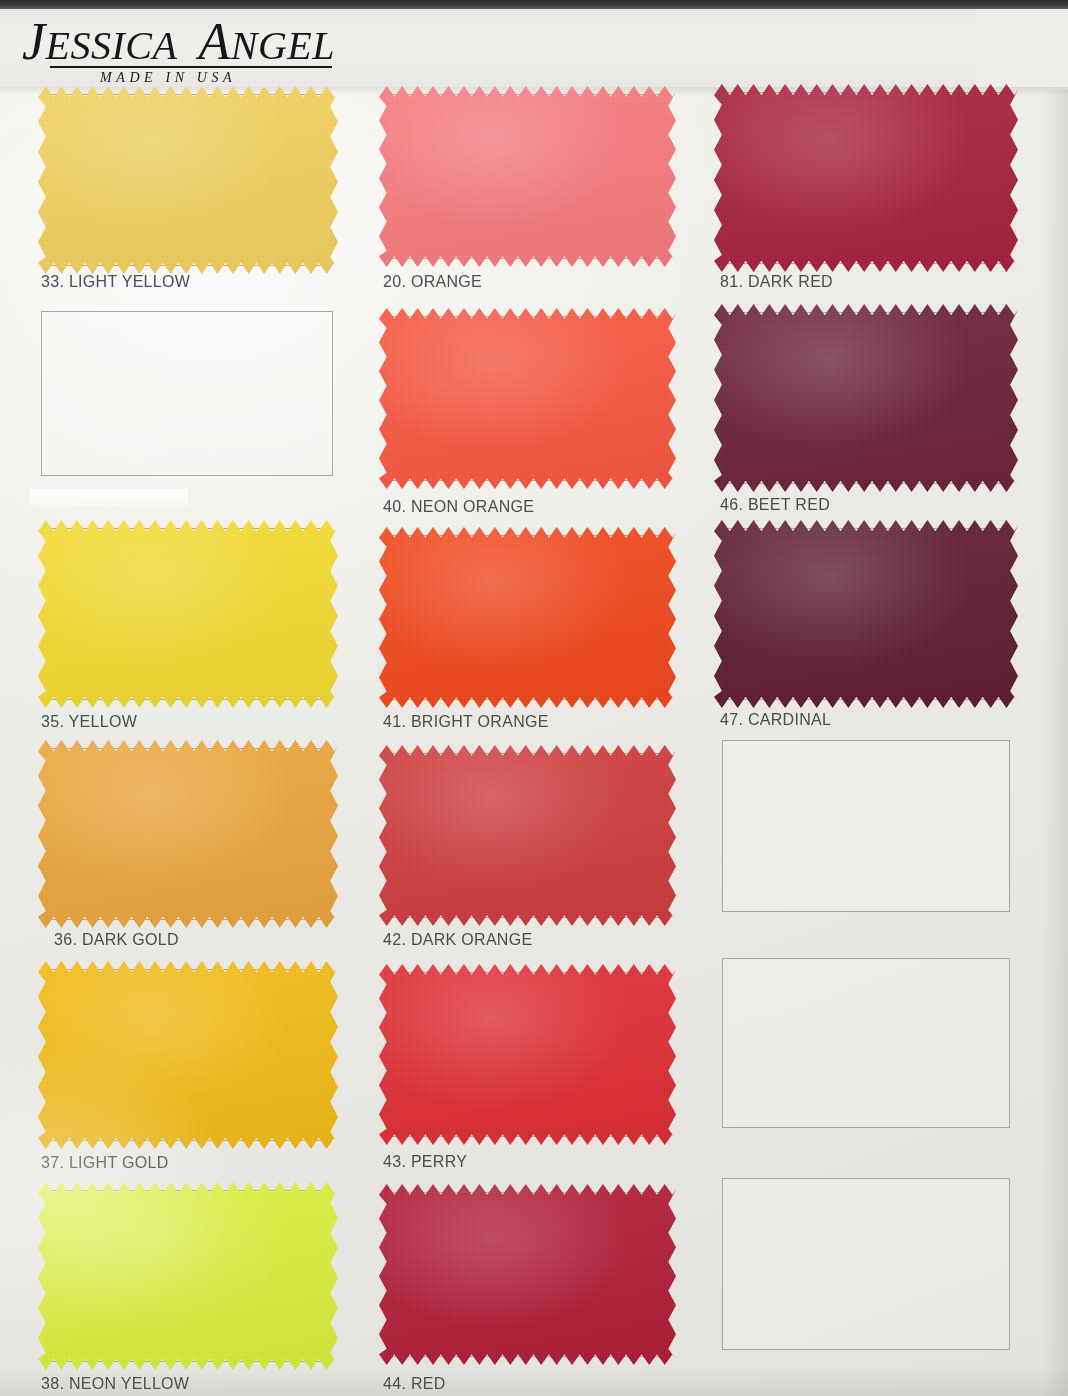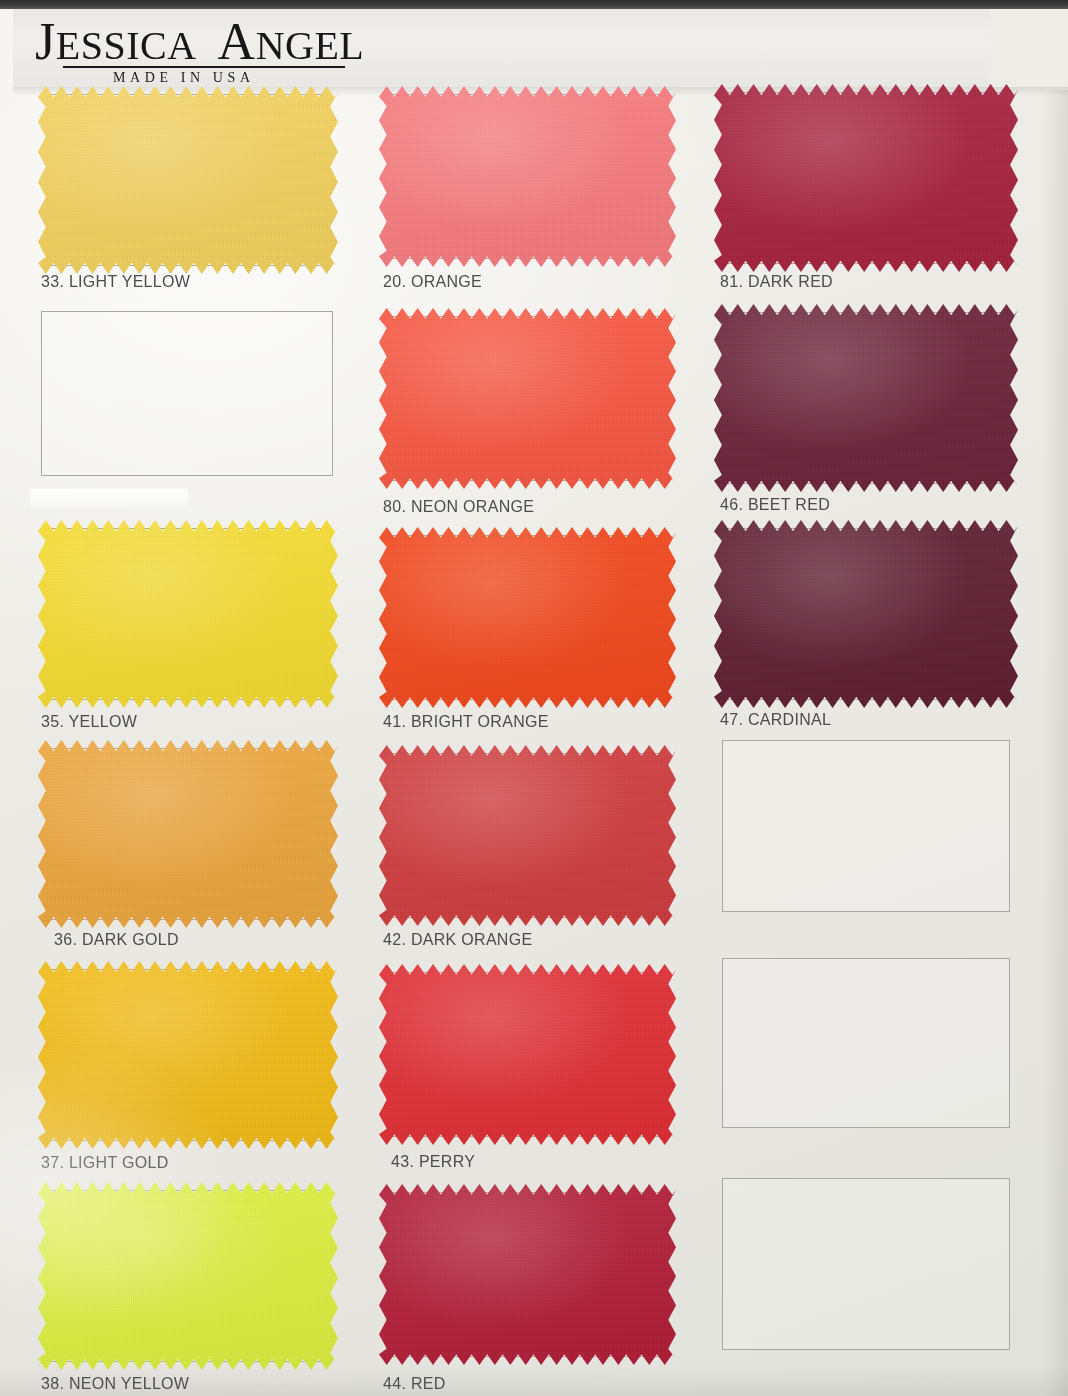--- a/index.html
+++ b/index.html
@@ -27,24 +27,25 @@
   
   #topbar {
     position: absolute;
     top: 0; left: 0;
     width: 1068px;
     height: 9px;
     background: linear-gradient(180deg, #2b2b2b 0%, #3a3a3a 55%, #58585a 100%);
   }
   #header {
     position: absolute;
-    top: 9px; left: 13px;
+    top: 9px; left: 0;
     width: 977px;
     height: 78px;
     background: linear-gradient(180deg, #e9e8e5 0%, #f0efec 40%, #e8e7e3 100%);
+    font-style: italic;
   }
   #header:after {
     content: "";
     position: absolute;
     left: 0; bottom: -9px;
     width: 1068px; height: 9px;
     background: linear-gradient(180deg, rgba(120,120,120,0.18) 0%, rgba(120,120,120,0) 100%);
   }
 
   #brand {
@@ -236,21 +237,21 @@
           <div class="sheen"></div>
         </div>
         <div class="label" style="left: 383px; top: 273px;">20. ORANGE</div>
       </div>
       <div class="cell" style="left: 0px; top: 0px;">
         <div class="frame" style="left: 387px; top: 316px; width: 281px; height: 165px;"></div>
         <div class="swatch" style="left: 379px; top: 308px; width: 297px; height: 181px; background: rgb(251, 86, 64);">
           <div class="tex"></div>
           <div class="sheen"></div>
         </div>
-        <div class="label" style="left: 383px; top: 498px;">80. NEON ORANGE</div>
+        <div class="label" style="left: 383px; top: 498px;">40. NEON ORANGE</div>
       </div>
       <div class="cell" style="left: 0px; top: 0px;">
         <div class="frame" style="left: 387px; top: 535px; width: 281px; height: 165px;"></div>
         <div class="swatch" style="left: 379px; top: 527px; width: 297px; height: 181px; background: rgb(245, 70, 26);">
           <div class="tex"></div>
           <div class="sheen"></div>
         </div>
         <div class="label" style="left: 383px; top: 713px;">41. BRIGHT ORANGE</div>
       </div>
       <div class="cell" style="left: 0px; top: 0px;">
@@ -260,21 +261,21 @@
           <div class="sheen"></div>
         </div>
         <div class="label" style="left: 383px; top: 931px;">42. DARK ORANGE</div>
       </div>
       <div class="cell" style="left: 0px; top: 0px;">
         <div class="frame" style="left: 387px; top: 972px; width: 281px; height: 165px;"></div>
         <div class="swatch" style="left: 379px; top: 964px; width: 297px; height: 181px; background: rgb(226, 43, 50);">
           <div class="tex"></div>
           <div class="sheen"></div>
         </div>
-        <div class="label" style="left: 391px; top: 1153px;">43. PERRY</div>
+        <div class="label" style="left: 383px; top: 1153px;">43. PERRY</div>
       </div>
       <div class="cell" style="left: 0px; top: 0px;">
         <div class="frame" style="left: 387px; top: 1192px; width: 281px; height: 165px;"></div>
         <div class="swatch" style="left: 379px; top: 1184px; width: 297px; height: 181px; background: rgb(179, 27, 54);">
           <div class="tex"></div>
           <div class="sheen"></div>
         </div>
         <div class="label" style="left: 383px; top: 1375px;">44. RED</div>
       </div>
       <div class="cell" style="left: 0px; top: 0px;">

